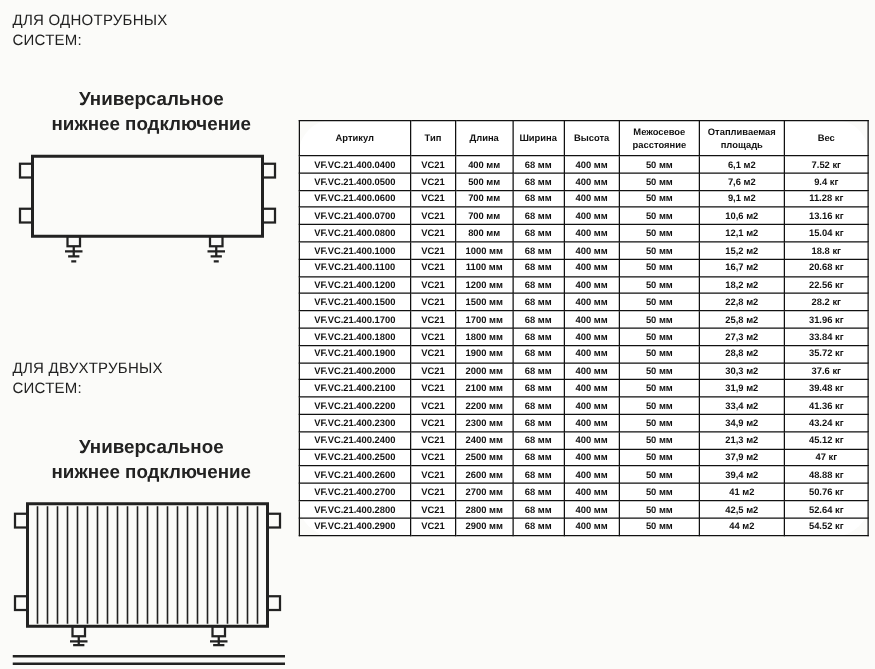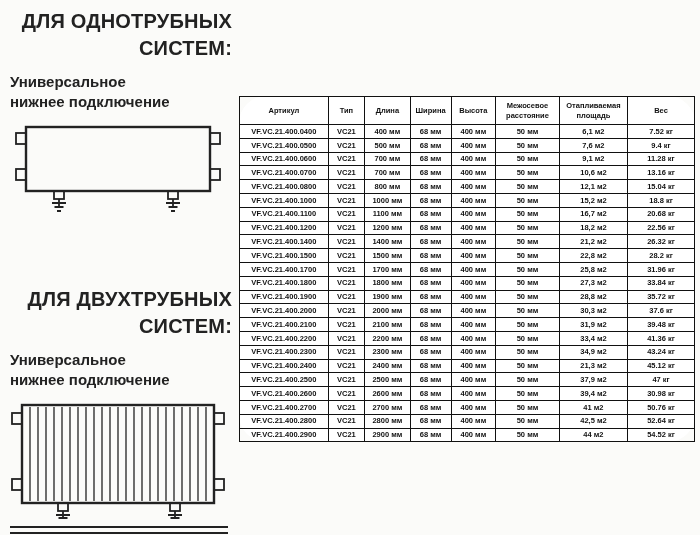--- a/index.html
+++ b/index.html
@@ -5,26 +5,26 @@
   * { margin:0; padding:0; box-sizing:border-box; }
   html,body { width:700px; height:535px; }
   body {
     position:relative;
     background:#fbfbf9;
     font-family:"Liberation Sans", sans-serif;
     color:#1d1d1b;
     overflow:hidden;
   }
   .section-heading {
-    font-size:20px; font-weight:bold; text-align:right;
+    font-size:12px; font-weight:normal; text-align:left;
     white-space:pre-line; line-height:1.35; color:#222; letter-spacing:.2px;
   }
   .section-sub {
-    font-size:15px; font-weight:bold; text-align:left;
-    white-space:pre-line; line-height:1.3; color:#222; margin-top:10px;
+    font-size:15px; font-weight:bold; text-align:center;
+    white-space:pre-line; line-height:1.3; color:#222; margin-top:30px;
   }
   .diagram { display:block; margin-top:10px; }
   .block-1 { position:absolute; left:10px; top:8px;   width:222px; }
   .block-2 { position:absolute; left:10px; top:286px; width:222px; }
 
   .table-wrap { position:absolute; left:239px; top:96px; width:456px; }
   table { width:100%; border-collapse:collapse; table-layout:fixed; background:#fff;border-radius:27px; }
   th, td {
     border:1px solid #111;
     font-size:7.5px; font-weight:bold; text-align:center; vertical-align:middle;
@@ -192,30 +192,20 @@
           <td>VF.VC.21.400.1200</td>
           <td>VC21</td>
           <td>1200 мм</td>
           <td>68 мм</td>
           <td>400 мм</td>
           <td>50 мм</td>
           <td>18,2 м2</td>
           <td>22.56 кг</td>
         </tr>
         <tr>
-          <td>VF.VC.21.400.1400</td>
-          <td>VC21</td>
-          <td>1400 мм</td>
-          <td>68 мм</td>
-          <td>400 мм</td>
-          <td>50 мм</td>
-          <td>21,2 м2</td>
-          <td>26.32 кг</td>
-        </tr>
-        <tr>
           <td>VF.VC.21.400.1500</td>
           <td>VC21</td>
           <td>1500 мм</td>
           <td>68 мм</td>
           <td>400 мм</td>
           <td>50 мм</td>
           <td>22,8 м2</td>
           <td>28.2 кг</td>
         </tr>
         <tr>
@@ -309,21 +299,21 @@
           <td>47 кг</td>
         </tr>
         <tr>
           <td>VF.VC.21.400.2600</td>
           <td>VC21</td>
           <td>2600 мм</td>
           <td>68 мм</td>
           <td>400 мм</td>
           <td>50 мм</td>
           <td>39,4 м2</td>
-          <td>30.98 кг</td>
+          <td>48.88 кг</td>
         </tr>
         <tr>
           <td>VF.VC.21.400.2700</td>
           <td>VC21</td>
           <td>2700 мм</td>
           <td>68 мм</td>
           <td>400 мм</td>
           <td>50 мм</td>
           <td>41 м2</td>
           <td>50.76 кг</td>

